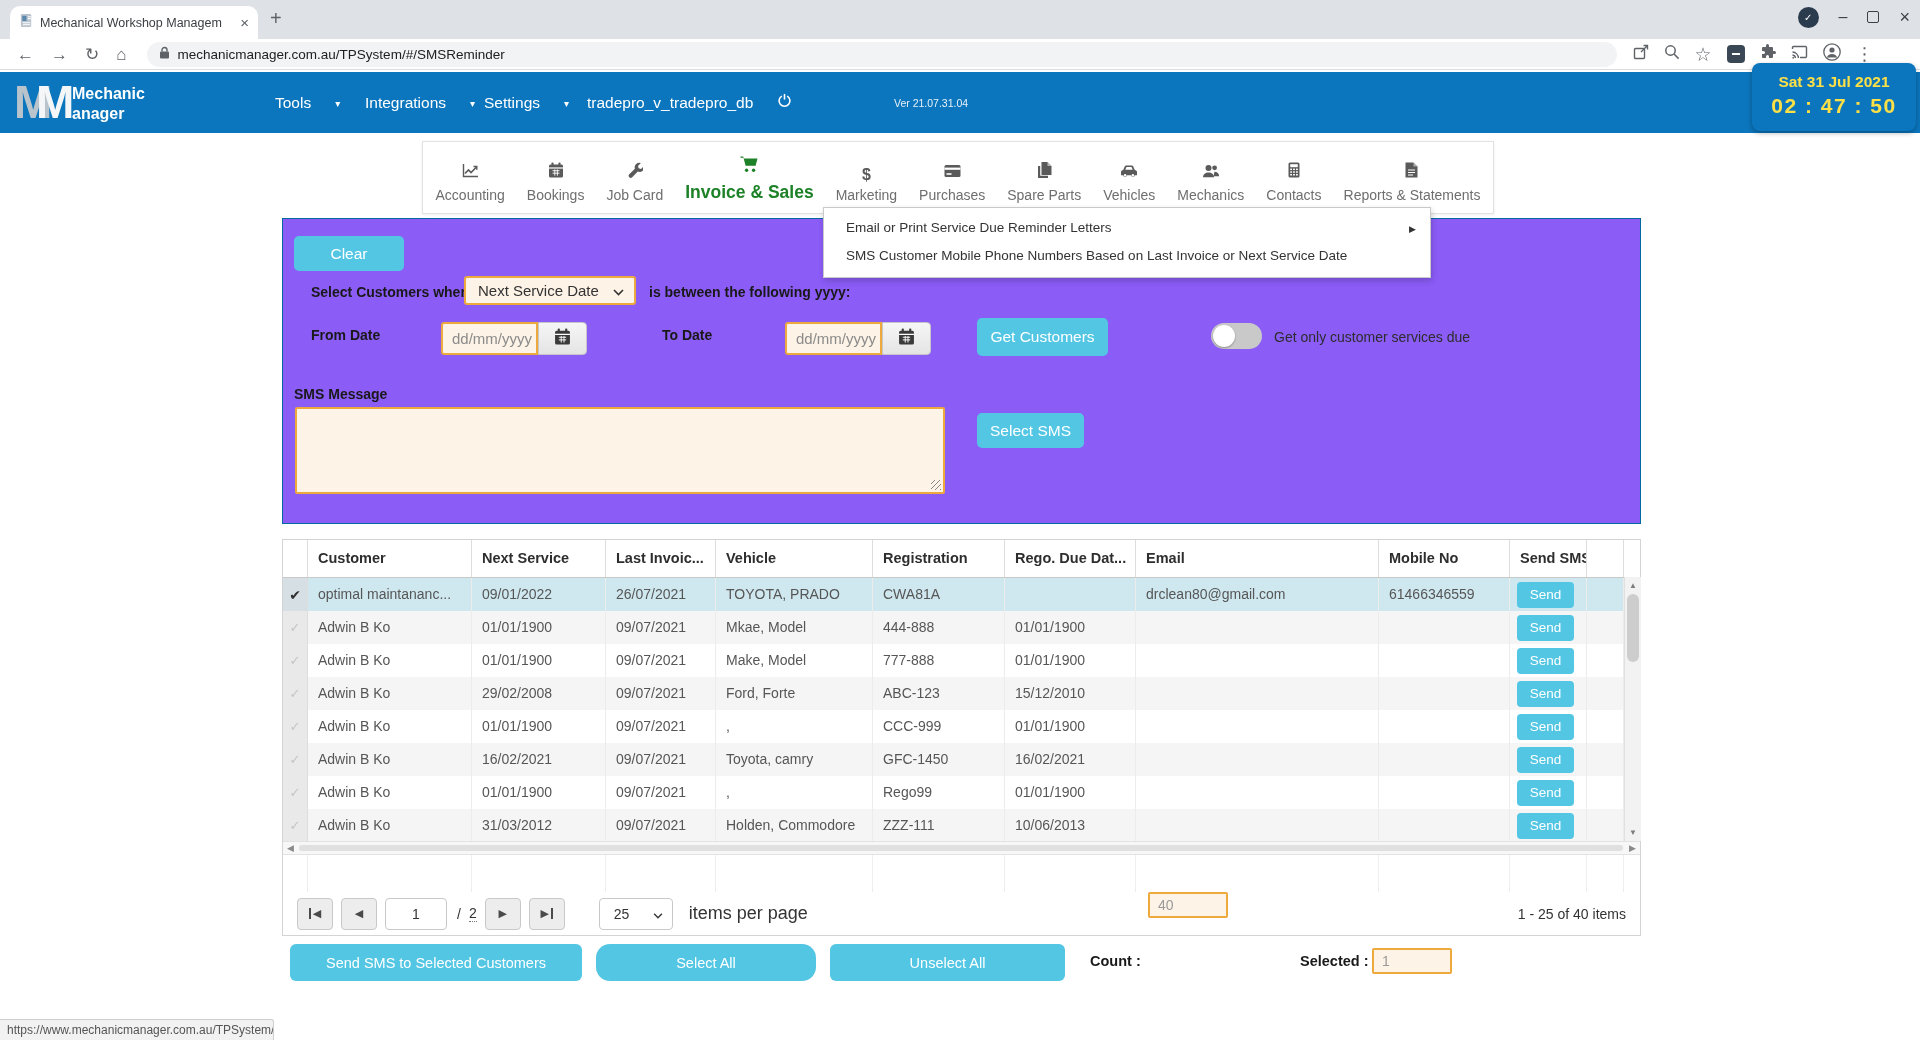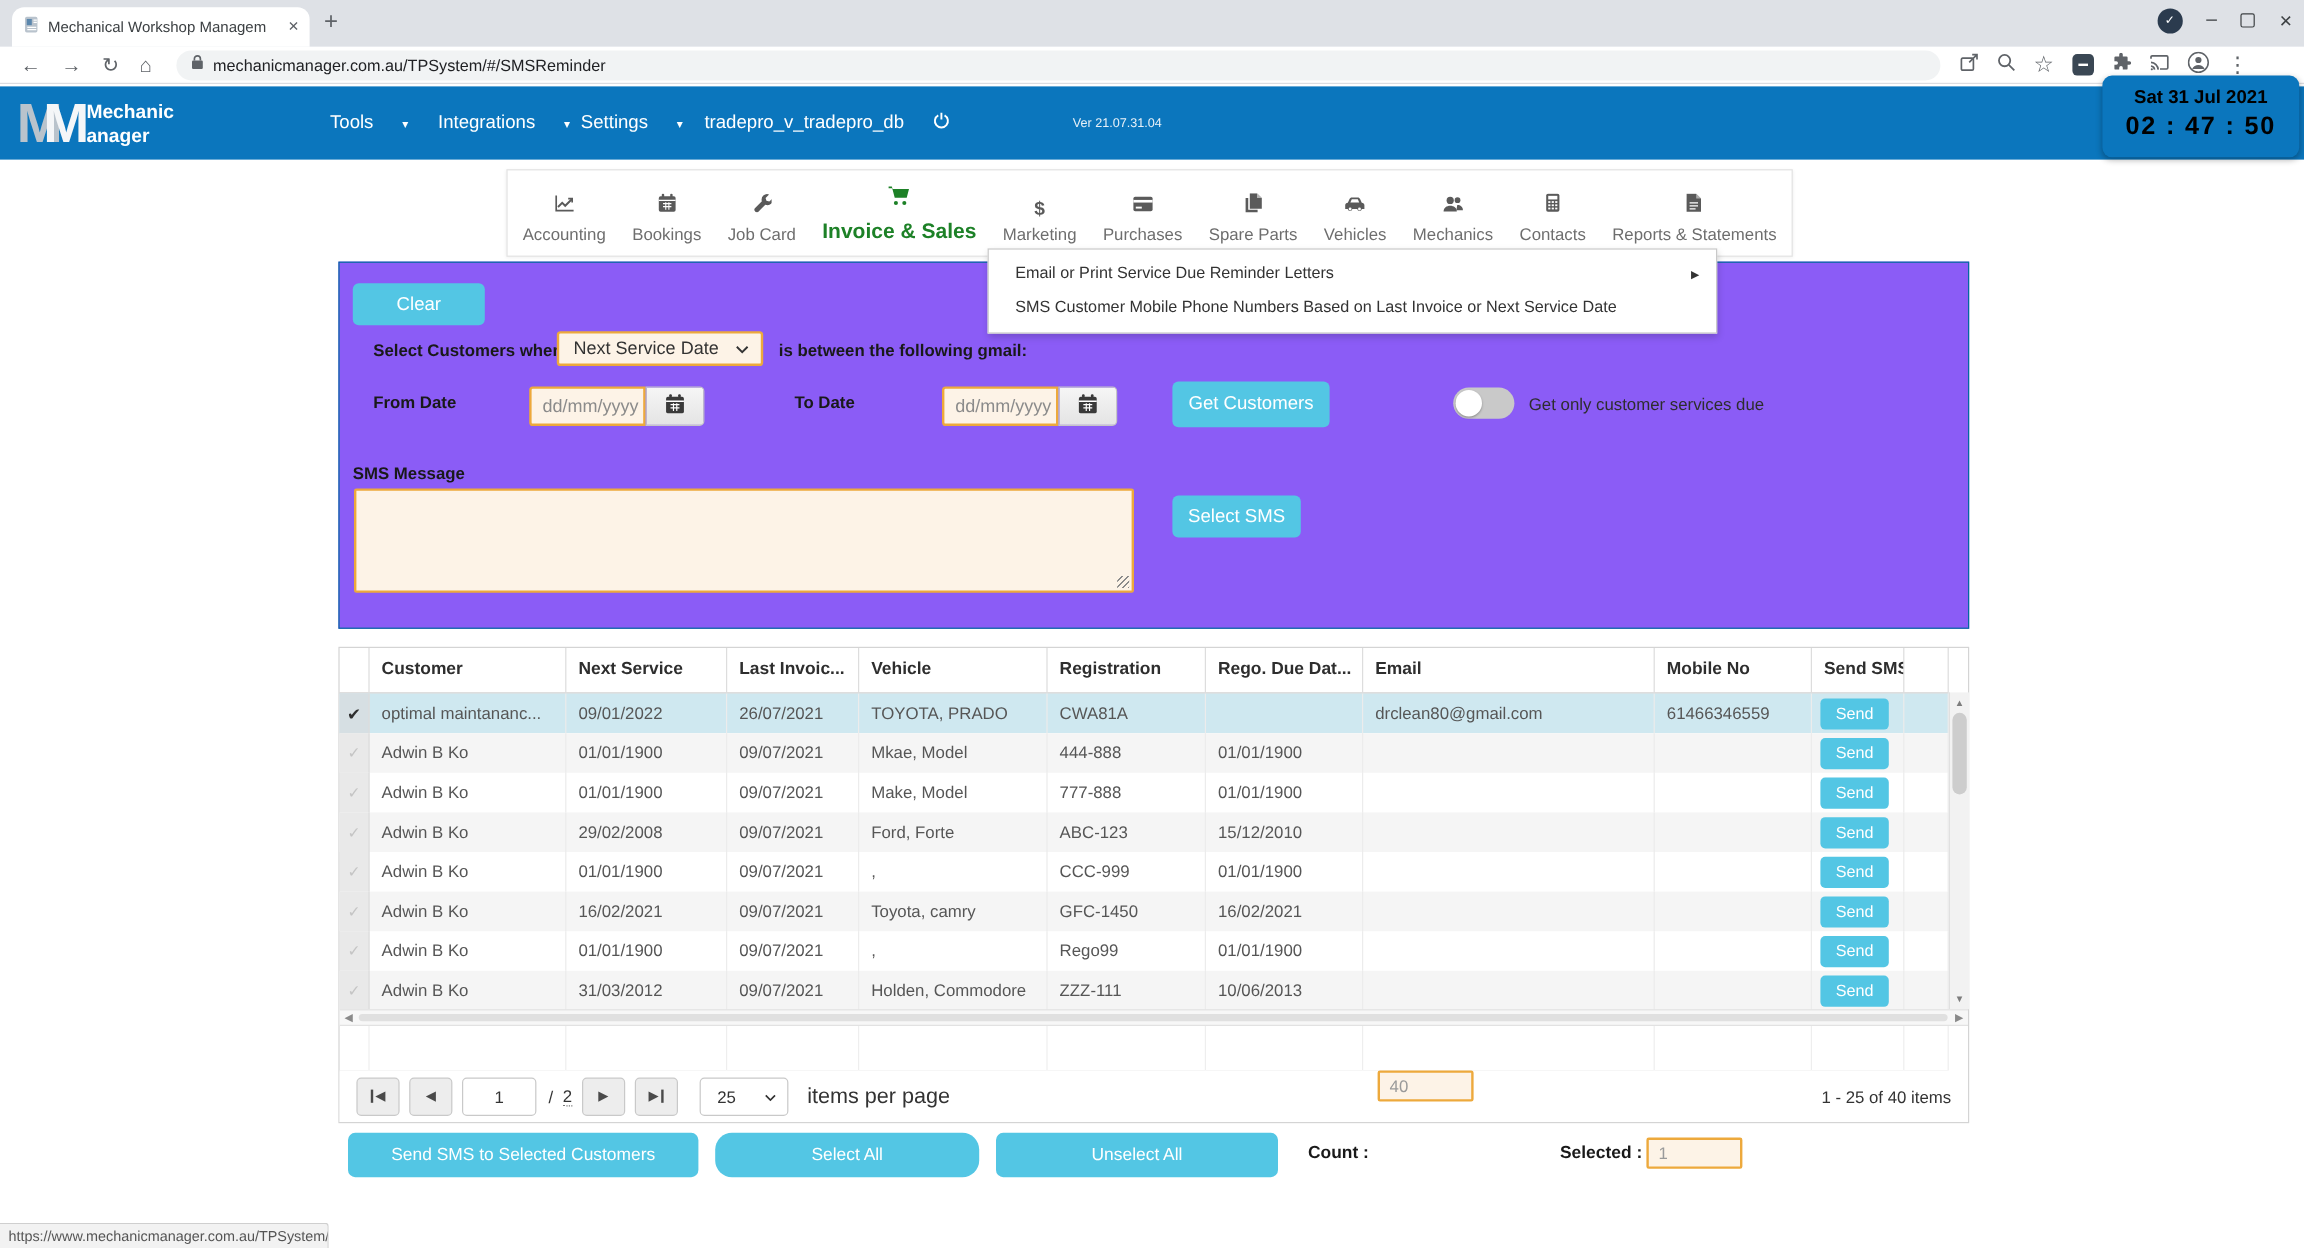--- a/index.html
+++ b/index.html
@@ -31,21 +31,21 @@
   #logo .m2{position:absolute;left:22px;top:0;font-size:46px;font-weight:bold;color:#f4f6f8}
   #logo .t1{position:absolute;left:58px;top:10px;font-size:16px;font-weight:bold}
   #logo .t2{position:absolute;left:58px;top:30px;font-size:16px;font-weight:bold}
   .hmenu{position:absolute;top:0;height:61px;display:flex;align-items:center;color:#fff;font-size:15.5px;gap:24px;white-space:nowrap}
   .hmenu .caret{font-size:10px;margin-top:2px}
   #m-tools{left:275px}
   #m-integrations{left:365px}
   #m-settings{left:484px}
   #m-db{left:587px}
   #version{left:894px;top:25px;font-size:10.5px;color:#e8f1f8}
-  #datebox{left:1752px;top:-9px;width:164px;height:68px;background:#0b76bd;border-radius:8px;box-shadow:0 2px 5px rgba(0,0,0,.3);color:#000000;text-align:center}
+  #datebox{left:1752px;top:-9px;width:164px;height:68px;background:#0b76bd;border-radius:8px;box-shadow:0 2px 5px rgba(0,0,0,.3);color:#fde047;text-align:center}
   #datebox .d{font-size:15.5px;font-weight:bold;margin-top:10px}
   #datebox .t{font-size:21px;font-weight:bold;letter-spacing:1.5px;margin-top:3px}
 
   
   #navbar{left:422px;top:141px;width:1072px;height:73px;background:#fff;border:1px solid #e2e2e2;box-shadow:0 1px 3px rgba(0,0,0,.07);display:flex;justify-content:center;align-items:flex-end;gap:12px;padding-bottom:10px;box-sizing:border-box;z-index:5}
   .nav-item{display:flex;flex-direction:column;align-items:center;gap:5px;padding:0 5px}
   .nav-item .lbl{font-size:14px;color:#6e6e6e;white-space:nowrap}
   .nav-item.active .lbl{font-size:17.5px;font-weight:bold;color:#1d8127}
   .nav-item .dollar{font-size:16px;font-weight:bold;color:#5a5a5a;line-height:14px}
 
@@ -103,21 +103,21 @@
   #hs-left{left:4px}#hs-right{right:4px}
   #hs-thumb{position:absolute;left:16px;top:3px;width:1324px;height:6px;background:#e0e0e0;border-radius:3px}
   #gfiller{position:absolute;left:0;top:315px;height:37px;border-bottom:1px solid #d9d9d9}
   .fc{border-right:1px solid #eee;height:37px}
   #gpager{position:absolute;left:0;top:352px;width:1357px;height:43px;display:flex;align-items:center;padding-left:14px;box-sizing:border-box;gap:8px;background:#fff}
   .pgbtn{width:36px;height:32px;background:#ededed;border:1px solid #c9c9c9;border-radius:4px;display:flex;align-items:center;justify-content:center;gap:2px;color:#4a4a4a;font-size:11px;box-sizing:border-box}
   .pgbar{width:2px;height:11px;background:#4a4a4a}
   #pg-input{width:62px;height:32px;border:1px solid #c9c9c9;border-radius:4px;text-align:center;font-size:14px;color:#333;font-family:inherit;box-sizing:border-box}
   #pg-sep{font-size:14px;color:#333;margin-left:2px}
   #pg-total{font-size:14px;color:#333;border-bottom:1px dotted #777}
-  #pg-size{width:74px;height:32px;border:1px solid #c9c9c9;border-radius:4px;display:flex;align-items:center;box-sizing:border-box;padding:0 9px 0 14px;margin-left:10px;background:#fff}
+  #pg-size{width:74px;height:32px;border:1px solid #c9c9c9;border-radius:4px;display:flex;align-items:center;box-sizing:border-box;padding:0 9px 0 14px;margin-left:26px;background:#fff}
   #pg-size .v{flex:1;font-size:14px;color:#333}
   #pg-ipp{font-size:18px;color:#333;margin-left:8px}
   #pg-range{margin-left:auto;margin-right:14px;font-size:14px;color:#333}
 
   
   #act-send{left:290px;top:944px;width:292px;height:37px;font-size:14.5px;border-radius:6px}
   #act-selall{left:596px;top:944px;width:220px;height:37px;font-size:14.5px;border-radius:14px}
   #act-unsel{left:830px;top:944px;width:235px;height:37px;font-size:14.5px;border-radius:6px}
   #cnt-label{left:1090px;top:953px;font-size:14.5px}
   #sel-label{left:1300px;top:953px;font-size:14.5px}
@@ -340,21 +340,21 @@
   <div id="formpanel" class="ab">
     <button class="btn" id="btn-clear">Clear</button>
 
     <span class="blabel" id="crit-prefix">Select Customers where</span>
     <div class="ab" id="crit-select">
       <span class="val">Next Service Date</span>
       <span><svg width="11" height="7" viewBox="0 0 11 7" fill="none" stroke="#333" stroke-width="1.6">
             <path d="M1 1l4.5 4.5L10 1"></path>
           </svg></span>
     </div>
-    <span class="blabel" id="crit-suffix">is between the following gmail:</span>
+    <span class="blabel" id="crit-suffix">is between the following yyyy:</span>
 
     <span class="blabel" id="lbl-from">From Date</span>
     <input class="dateinput" id="from-input" placeholder="dd/mm/yyyy" style="">
     <div class="calbtn" id="from-cal">
       <span><svg width="17" height="17" viewBox="0 0 16 16">
             <rect x="1" y="2.5" width="14" height="13" rx="1.5" fill="#3a3a3a"></rect>
             <rect x="3.5" y="0.5" width="2" height="4" rx="0.8" fill="#3a3a3a"></rect>
             <rect x="10.5" y="0.5" width="2" height="4" rx="0.8" fill="#3a3a3a"></rect>
             <path d="M1 6h14" stroke="#fff" stroke-width="1.2"></path>
             <path d="M4.5 8.7h7M4.5 11.2h7M6.8 7.5v6.2M9.4 7.5v6.2" stroke="#fff" stroke-width="0.9"></path>

